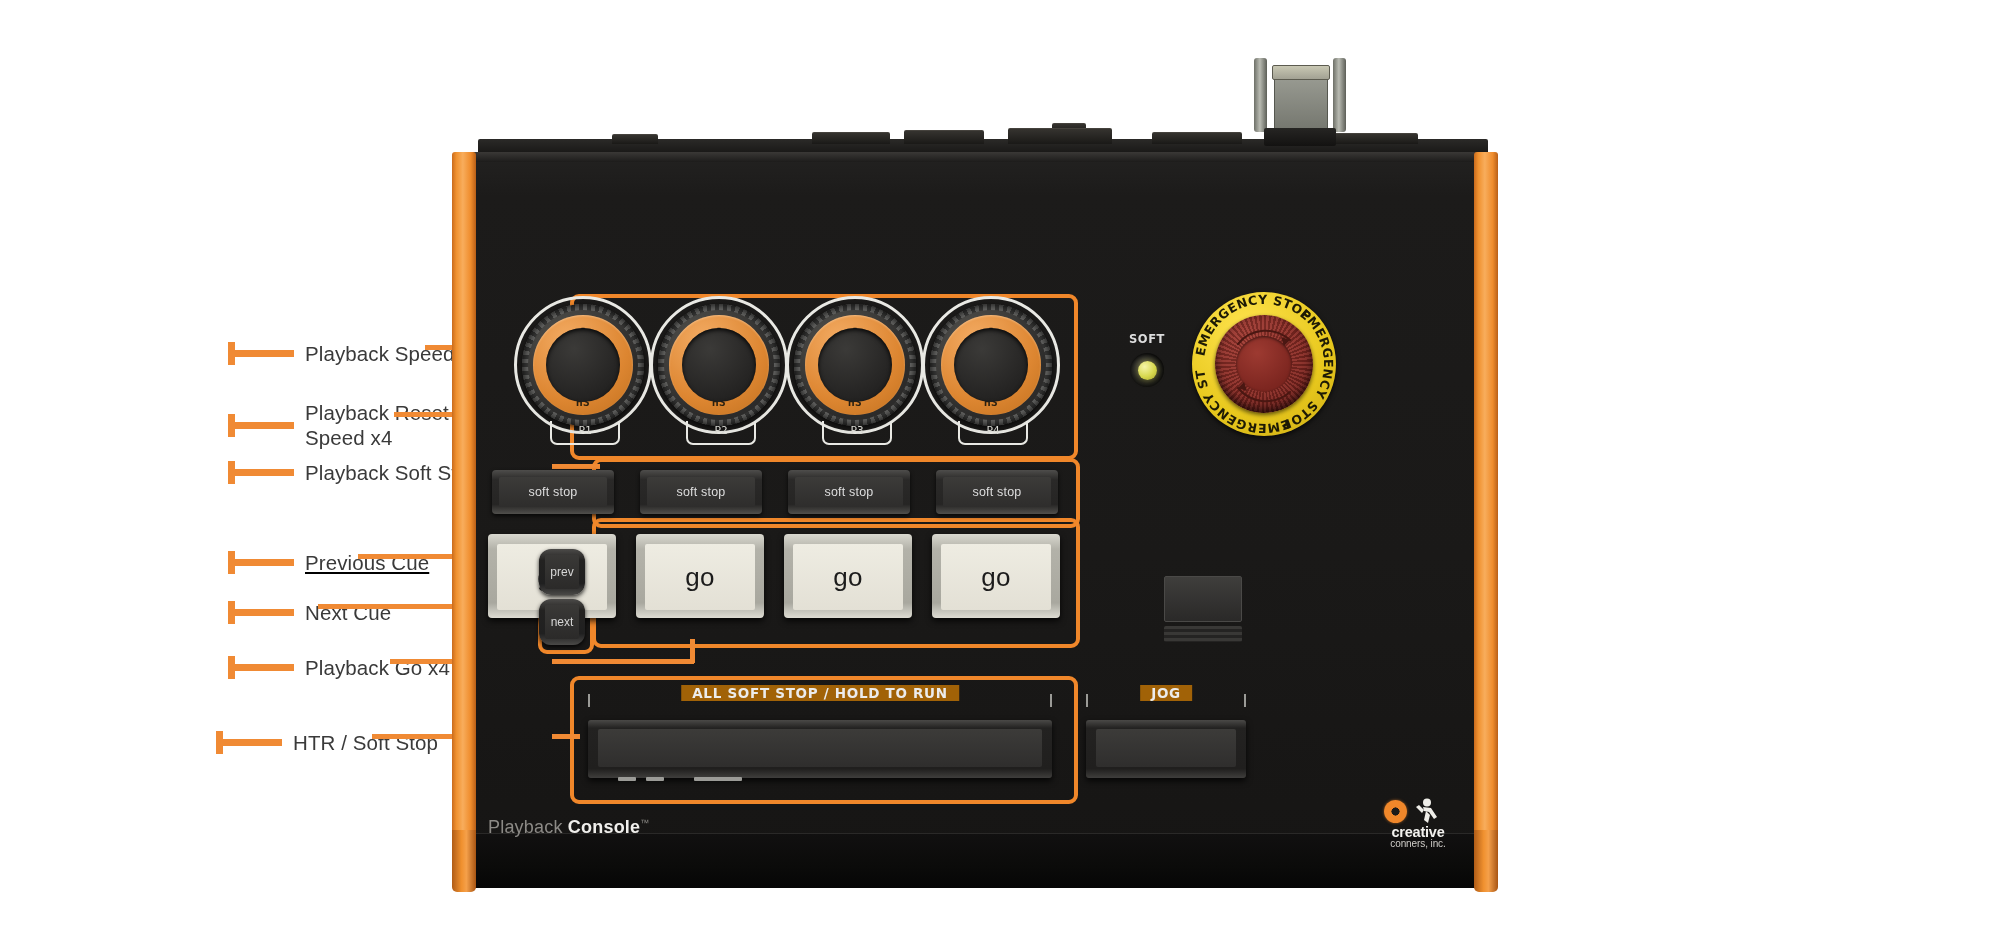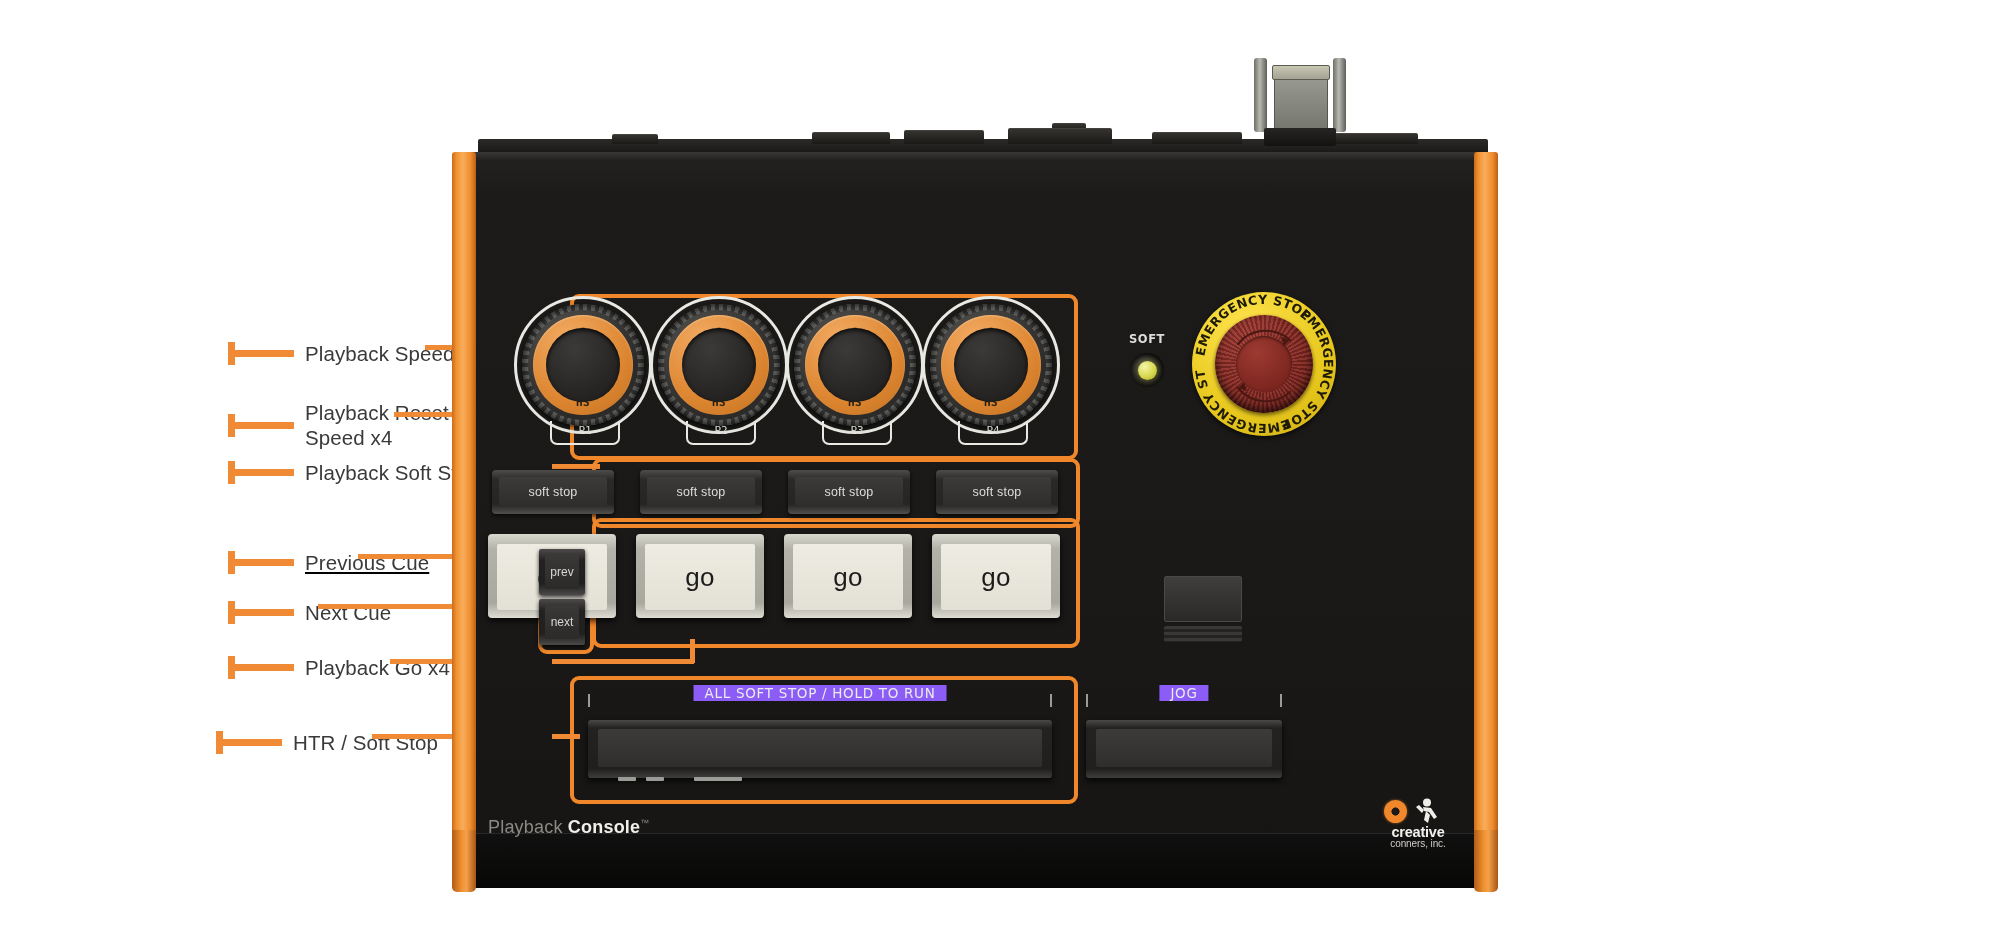--- a/index.html
+++ b/index.html
@@ -146,21 +146,21 @@
   .go-btn .cap2{
     position:absolute;left:9px;top:10px;right:9px;bottom:8px;border-radius:2px;
     background:linear-gradient(180deg,#eeece2,#e3e0d5);
     display:flex;align-items:center;justify-content:center;
     color:#1c1c1c;font-size:26px;letter-spacing:.3px;
   }
 
   
   .pn{position:absolute;width:46px;height:46px;
     background:linear-gradient(180deg,#4c4b49,#232221 25%,#202020 75%,#4a4947);
-    border-radius:2px;box-shadow:0 2px 4px rgba(0,0,0,.8);}
+    border-radius:12px;box-shadow:0 2px 4px rgba(0,0,0,.8);}
   .pn .cap2{position:absolute;left:6px;top:6px;right:6px;bottom:6px;border-radius:2px;
     background:linear-gradient(180deg,#3a3937,#2b2a29);
     display:flex;align-items:center;justify-content:center;
     color:#d6d6d6;font-size:12px;}
 
   
   .ready{position:absolute;left:668px;top:180px;width:54px;height:70px;text-align:center;}
   .ready .rlabel{color:#dcdcdc;font-size:11.5px;font-weight:bold;letter-spacing:.6px;
     font-family:"DejaVu Sans",sans-serif;}
   .ready .lamp-well{
@@ -196,22 +196,22 @@
   .panel{position:absolute;}
   .panel .bracket{
     position:absolute;left:0;right:0;top:0;height:13px;
     border-left:2px solid #9b9b97;border-right:2px solid #9b9b97;
   }
   .panel .bracket::before,.panel .bracket::after{
     content:"";position:absolute;top:0;height:2px;background:#9b9b97;
   }
   .panel .ptitle{
     position:absolute;top:-9px;left:50%;transform:translateX(-50%);
-    color:#ececec;font-size:13.5px;font-weight:normal;letter-spacing:.7px;
-    background:#8b5cf6;padding:0 11px;white-space:nowrap;
+    color:#ececec;font-size:13.5px;font-weight:bold;letter-spacing:.7px;
+    background:#a16207;padding:0 11px;white-space:nowrap;
     font-family:"DejaVu Sans",sans-serif;
   }
   .bar-btn{
     position:absolute;left:0;right:0;top:26px;bottom:0;
     background:linear-gradient(180deg,#4a4947,#232221 14%,#201f1e 84%,#3f3e3c);
     border-radius:3px;box-shadow:0 3px 6px rgba(0,0,0,.8);
   }
   .bar-btn .cap2{
     position:absolute;left:10px;top:9px;right:10px;bottom:11px;border-radius:2px;
     background:linear-gradient(180deg,#3c3b39,#2f2e2d);
@@ -474,21 +474,21 @@
       <div class="bracket"></div>
       <div class="ptitle">ALL SOFT STOP / HOLD TO RUN</div>
       <div class="bar-btn">
         <div class="cap2"></div>
         <div class="nub" style="left:30px;width:18px;"></div>
         <div class="nub" style="left:58px;width:18px;"></div>
         <div class="nub" style="left:106px;width:48px;"></div>
       </div>
     </div>
 
-    <div class="panel" style="left:634px;top:542px;width:196px;height:84px;">
+    <div class="panel" style="left:634px;top:542px;width:160px;height:84px;">
       <div class="bracket"></div>
       <div class="ptitle">JOG</div>
       <div class="bar-btn">
         <div class="cap2"></div>
       </div>
     </div>
 
     <div class="brand">
       <span>Playback</span>
       <b>Console</b><sup>™</sup>

